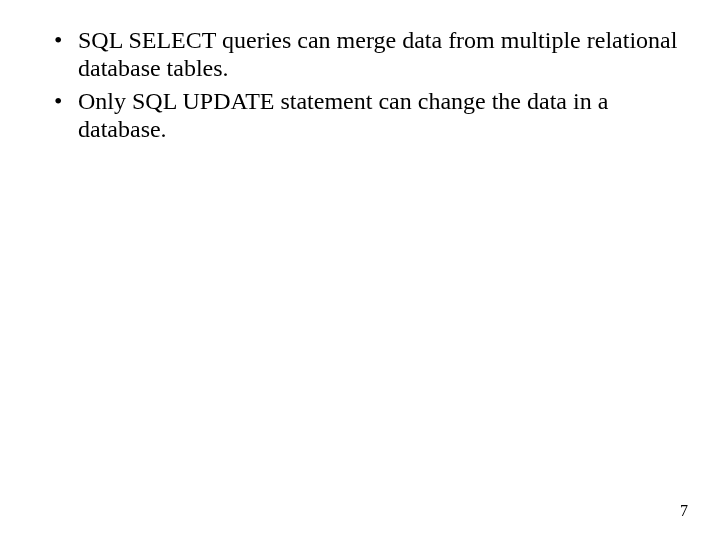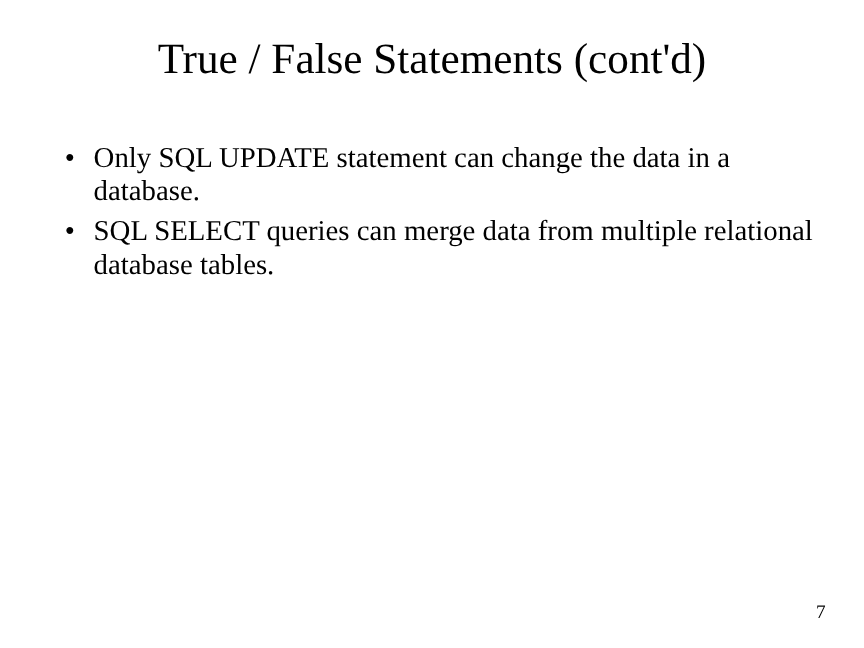--- a/index.html
+++ b/index.html
@@ -52,21 +52,20 @@
       position: absolute;
       bottom: 20px;
       right: 32px;
       font-size: 16px;
     }
   </style>
 </head>
 <body>
 
 <div class="slide">
-  <h1 class="title">True / False Statements (cont'd)</h1>
   <div class="content">
     <ul class="bullet-list">
+      <li class="bullet-item">SQL SELECT queries can merge data from multiple relational database tables.</li>
       <li class="bullet-item">Only SQL UPDATE statement can change the data in a database.</li>
-      <li class="bullet-item">SQL SELECT queries can merge data from multiple relational database tables.</li>
     </ul>
   </div>
   <div class="page-number">7</div>
 </div>
 
 </body></html>

